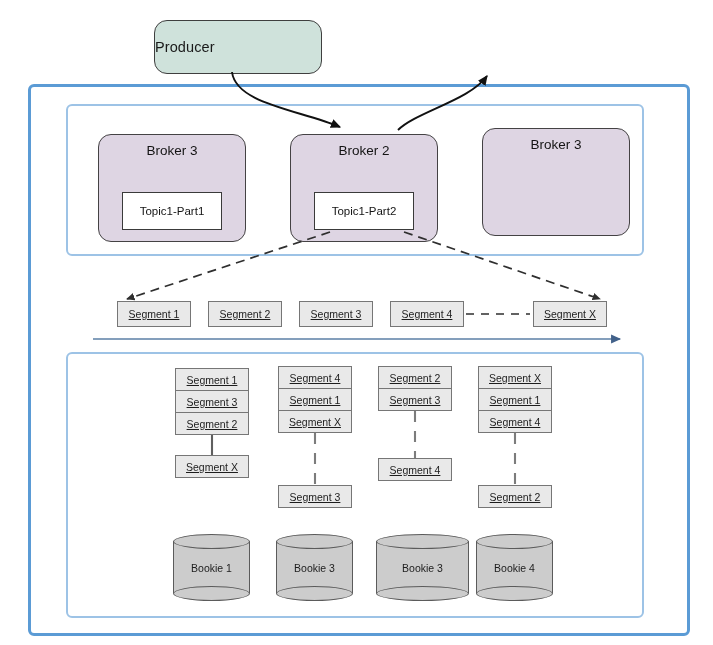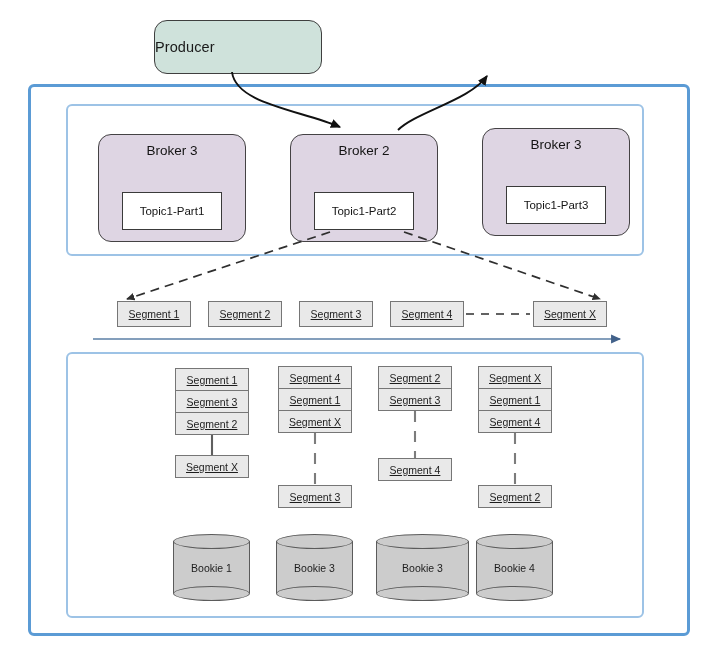--- a/index.html
+++ b/index.html
@@ -126,21 +126,20 @@
   <div class="broker" id="broker1">
     <div class="btitle">Broker 3</div>
     <div class="partition">Topic1-Part1</div>
   </div>
   <div class="broker" id="broker2">
     <div class="btitle">Broker 2</div>
     <div class="partition">Topic1-Part2</div>
   </div>
   <div class="broker" id="broker3">
     <div class="btitle">Broker 3</div>
-    <div class="partition">Topic1-Part3</div>
   </div>
 
   <div class="segbox segrow" style="left:117px;">Segment 1</div>
   <div class="segbox segrow" style="left:208px;">Segment 2</div>
   <div class="segbox segrow" style="left:299px;">Segment 3</div>
   <div class="segbox segrow" style="left:390px;">Segment 4</div>
   <div class="segbox segrow" style="left:533px;">Segment X</div>
 
   <div class="segbox stackbox" style="left:175px;top:368px;">Segment 1</div>
   <div class="segbox stackbox" style="left:175px;top:390px;">Segment 3</div>

